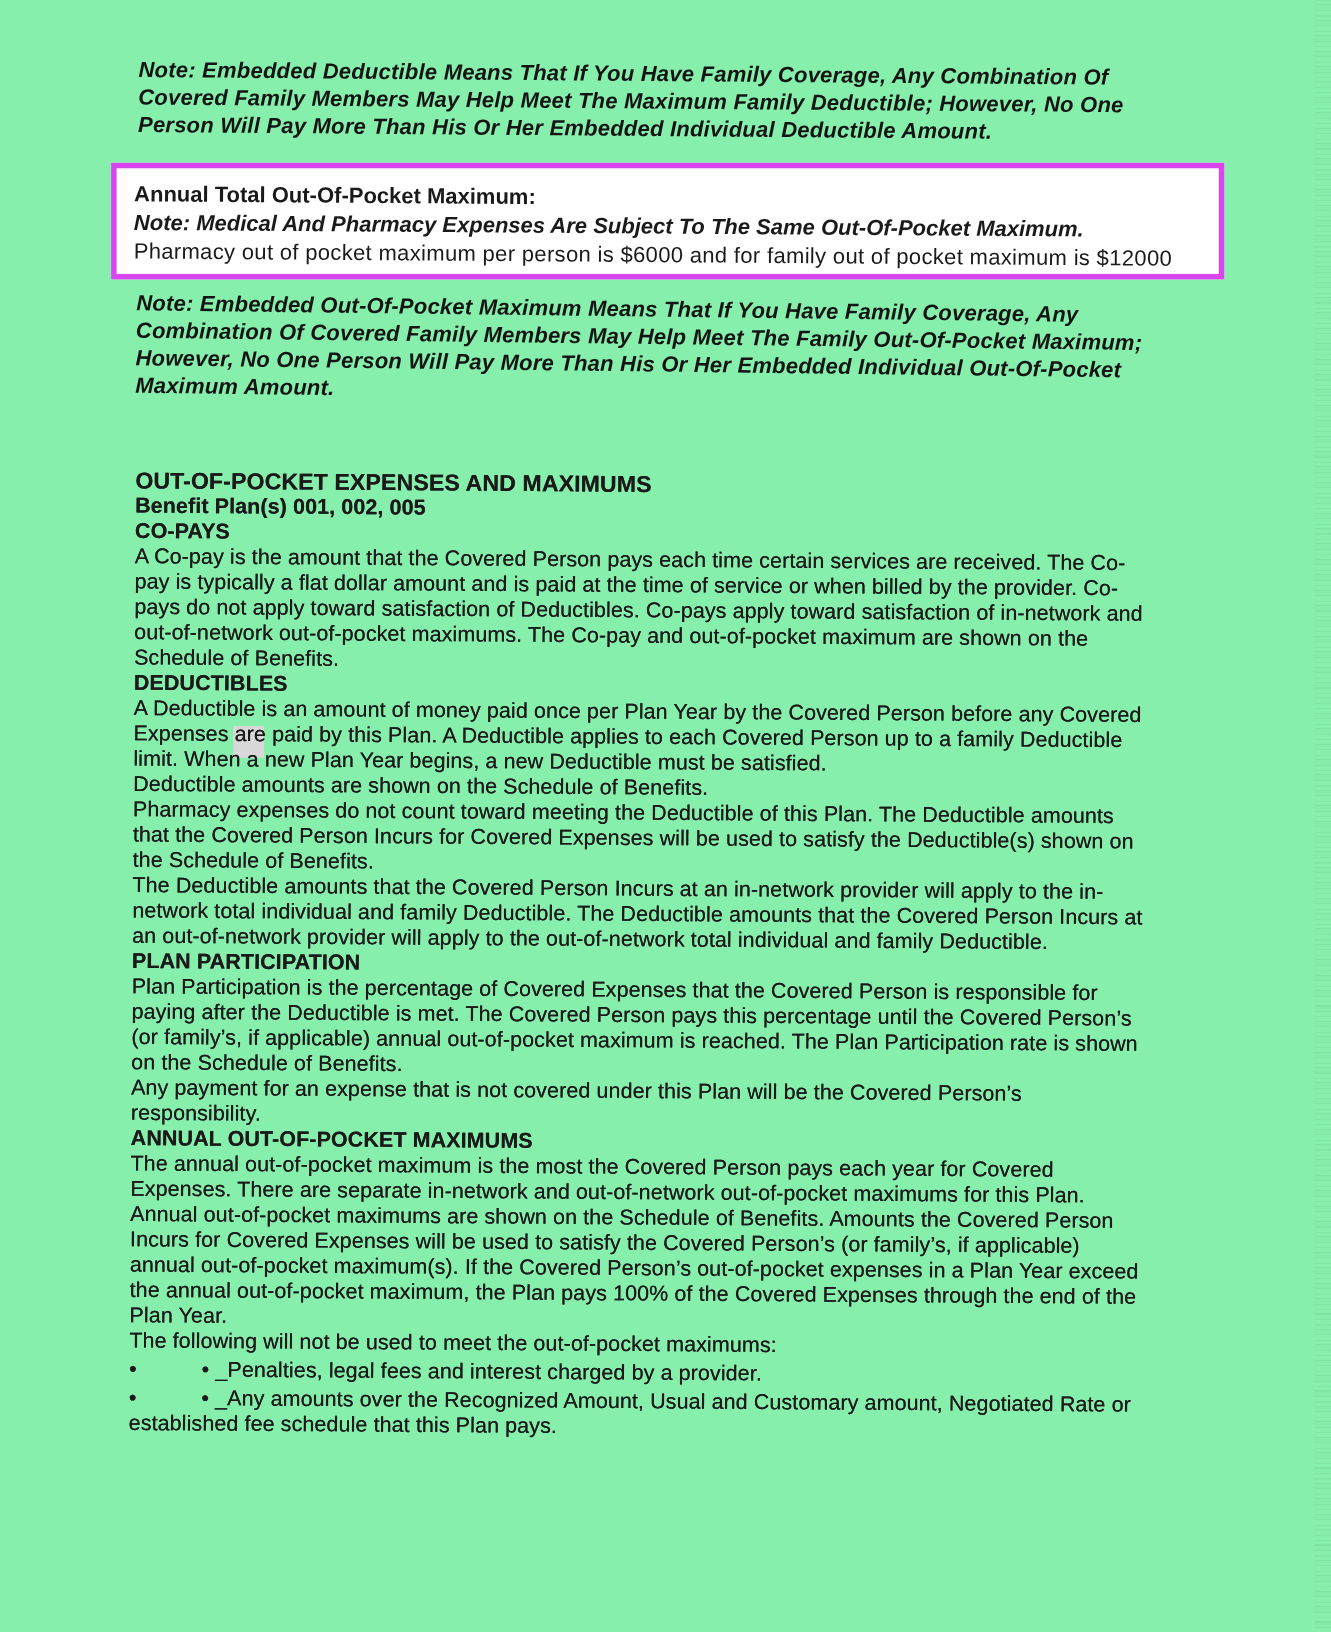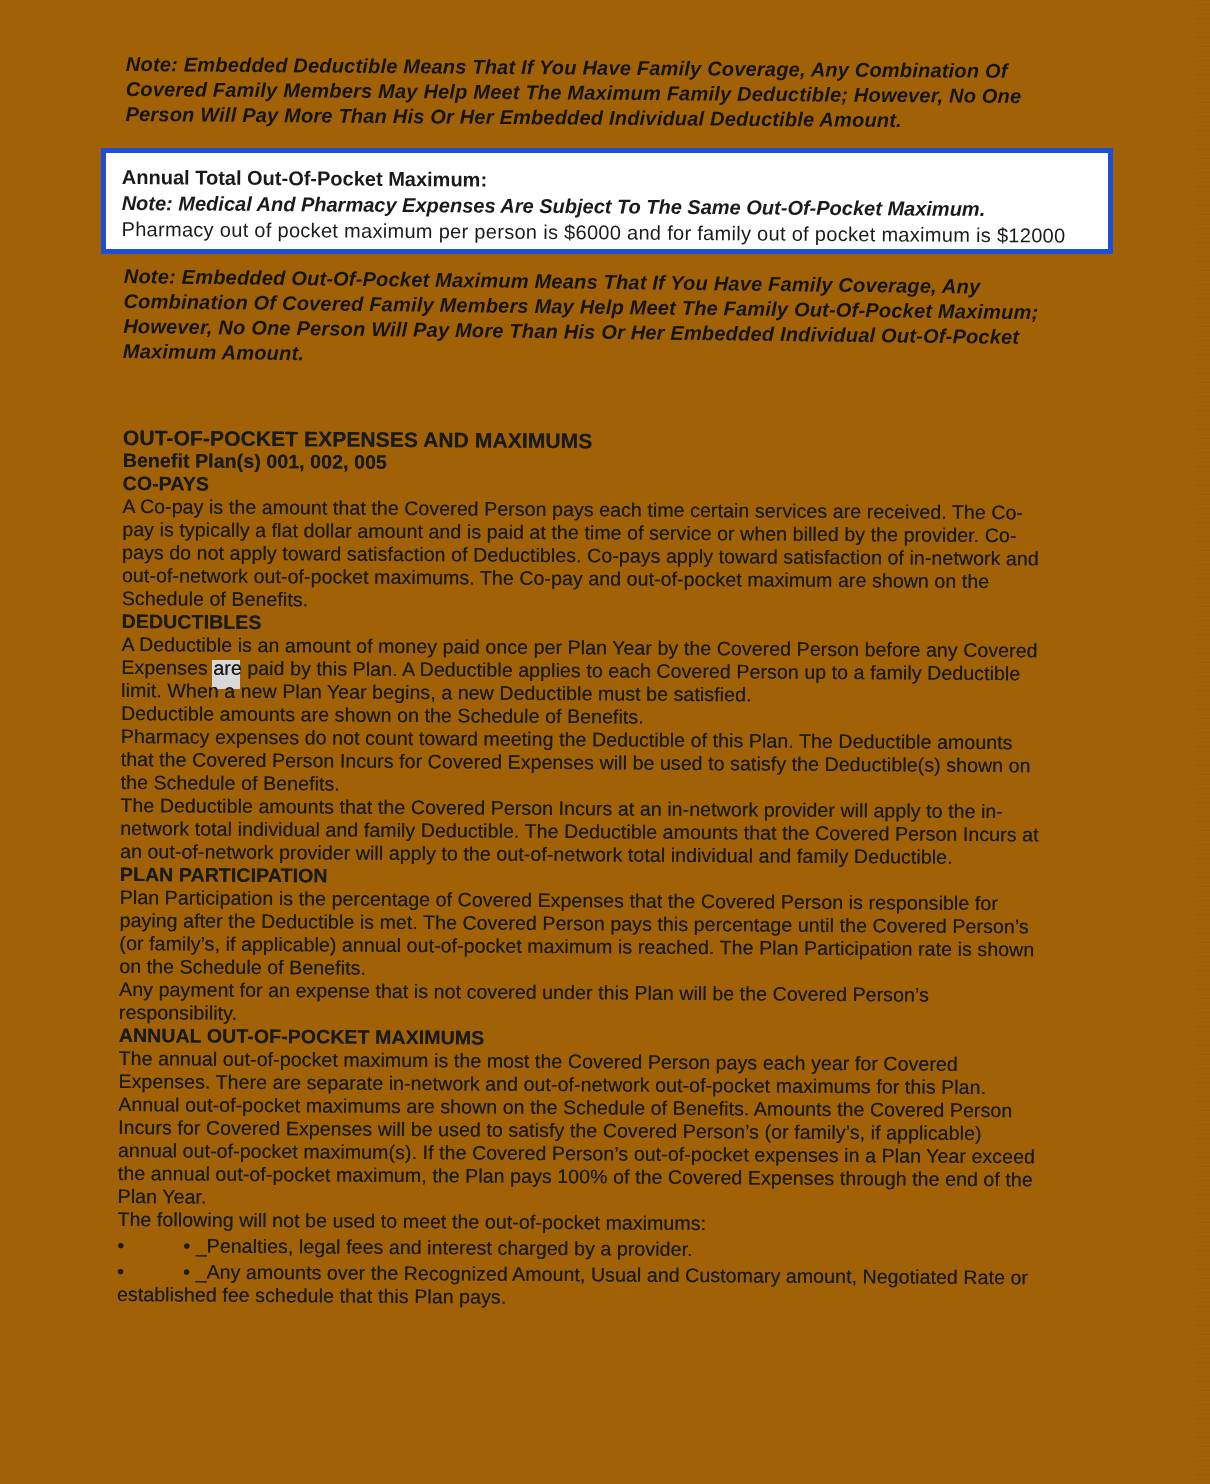--- a/index.html
+++ b/index.html
@@ -1,20 +1,20 @@
 <!DOCTYPE html>
 <html><head>
 <meta charset="utf-8">
 <style>
   html,body { margin:0; padding:0; background:#ffffff; }
   body {
     width:1210px; height:1484px; position:relative; overflow:hidden;
     font-family:"Liberation Sans", sans-serif; color:#1a1a1a;
   }
-  .page { position:absolute; inset:0; background:#a16207; }
+  .page { position:absolute; inset:0; background:#86efac; }
 
   
   .edge-noise {
     position:absolute; right:0; top:0; width:15px; height:100%;
     background:
       repeating-linear-gradient(180deg,
         rgba(0,0,0,0.05) 0 1px, rgba(0,0,0,0.00) 1px 4px,
         rgba(0,0,0,0.08) 4px 5px, rgba(0,0,0,0.01) 5px 9px,
         rgba(0,0,0,0.06) 9px 10px, rgba(0,0,0,0.00) 10px 14px);
     opacity:.65;
@@ -24,21 +24,21 @@
     position:absolute; margin:0;
     font-weight:bold; font-style:italic;
     font-size:20px; line-height:25px; letter-spacing:.2px;
     white-space:pre-line; transform-origin:0 0; color:#141414;
   }
   #note-top { left:126px; top:52px;  width:965px; transform:rotate(.45deg); }
   #note-mid { left:124px; top:264px; width:985px; transform:rotate(.7deg); }
 
   .redbox {
     position:absolute; left:101px; top:148px; width:986px;
-    border:5px solid #1d4ed8; background:#ffffff;
+    border:5px solid #d946ef; background:#ffffff;
     padding:11px 0 7px 16px;
   }
   .redbox .inner { transform:rotate(.4deg); transform-origin:0 0; }
   .redbox p { margin:0; font-size:20px; line-height:26px; white-space:pre-line; }
   .box-title  { font-weight:bold; }
   .box-note   { font-weight:bold; font-style:italic; }
   .box-detail { font-weight:normal; letter-spacing:.3px; }
 
   .gray-mark {
     position:absolute; left:212px; top:660px; width:28px; height:29px;

